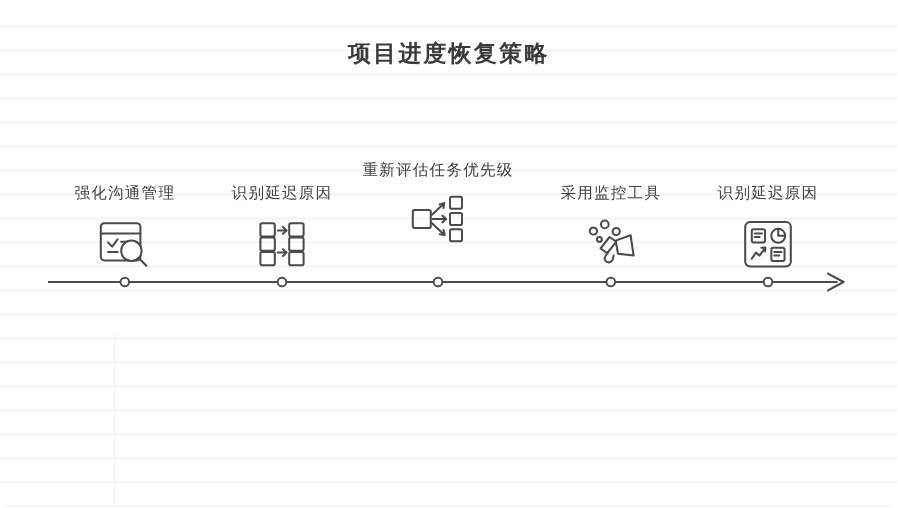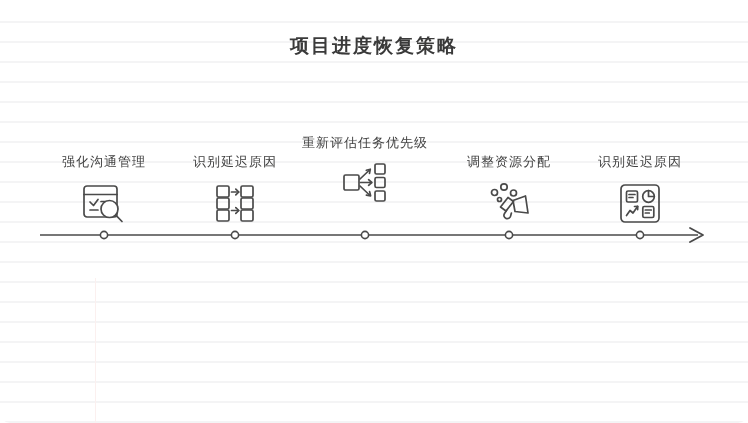--- a/index.html
+++ b/index.html
@@ -163,21 +163,21 @@
         <polyline points="24.3,8.3 28.3,7.2 27.5,11.3"></polyline>
         <line x1="18.5" y1="20.5" x2="29.5" y2="20.5"></line>
         <polyline points="26.6,17.7 29.8,20.5 26.6,23.3"></polyline>
         <path d="M18 24 L27.5 33"></path>
         <polyline points="27.6,29.6 28.6,33.8 24.4,33.2"></polyline>
       </svg>
     </div>
   </div>
 
   <div class="milestone" style="left:429px; top:152px;">
-    <div class="label">调整资源分配</div>
+    <div class="label">采用监控工具</div>
     <div class="icon">
       <svg width="48" height="44" viewBox="0 0 48 44" fill="none" stroke="#4a4a4a" stroke-width="1.7" stroke-linecap="round" stroke-linejoin="round">
         <circle cx="9.5" cy="10.5" r="3"></circle>
         <circle cx="19" cy="5" r="3.2"></circle>
         <circle cx="28.5" cy="11" r="3"></circle>
         <circle cx="14.5" cy="17.5" r="2"></circle>
         <path d="M15.5 25 L23 15.5 L28.5 19.5 L21 29 Z"></path>
         <path d="M28 18.5 L40.5 14 L43 31 L30 29.5 Z"></path>
         <path d="M21.5 28.5 L19.5 31.5 C18.3 33.4 19 35.6 21 36.4 C23 37.1 25.1 36.1 25.6 34.1 L26.4 31"></path>
       </svg>

